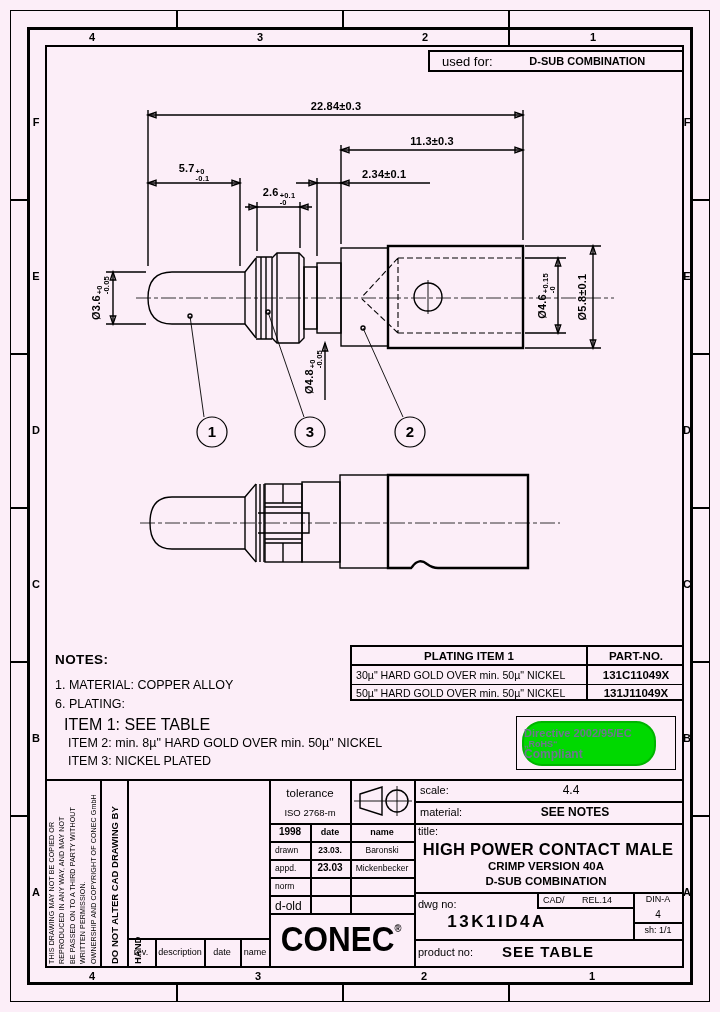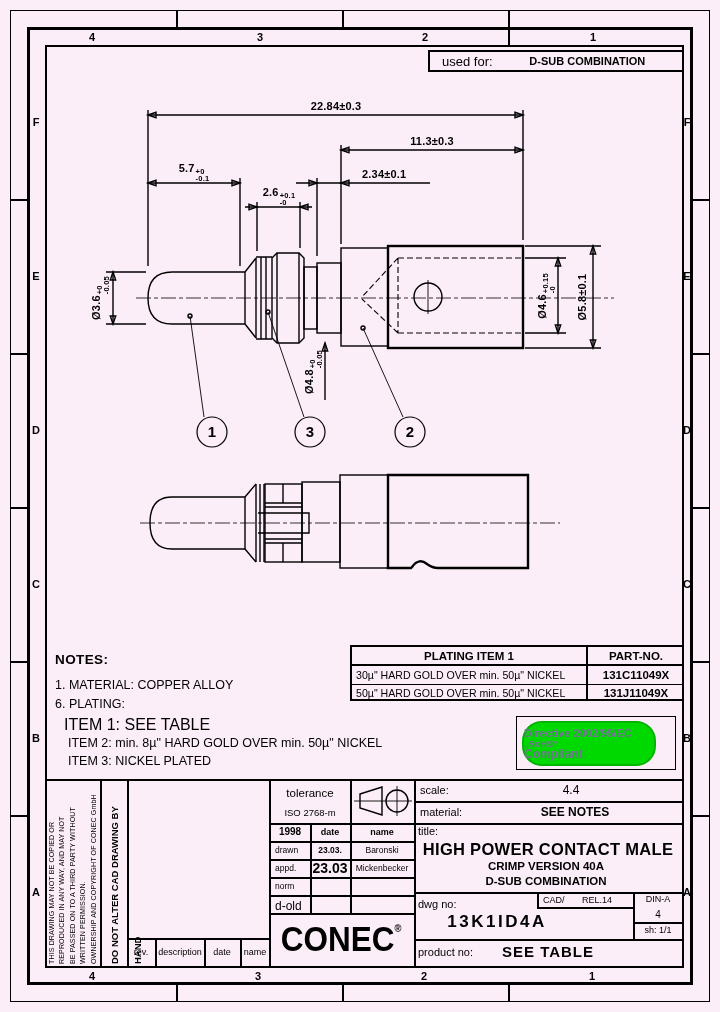--- a/index.html
+++ b/index.html
@@ -264,21 +264,21 @@
 <span class="txt lab" style="left:420px;top:807px">material:</span>
 <span class="txt ctr" style="left:575px;top:812px;font-size:12px;font-weight:600">SEE NOTES</span>
 
 <span class="txt ctr" style="left:290px;top:832px;font-size:10px;font-weight:600">1998</span>
 <span class="txt ctr" style="left:330px;top:832px;font-size:9px;font-weight:600">date</span>
 <span class="txt ctr" style="left:382px;top:832px;font-size:9px;font-weight:600">name</span>
 <span class="txt" style="left:275px;top:846px;font-size:8.5px">drawn</span>
 <span class="txt ctr" style="left:330px;top:850px;font-size:8.5px;font-weight:600">23.03.</span>
 <span class="txt ctr" style="left:382px;top:850px;font-size:8.5px">Baronski</span>
 <span class="txt" style="left:275px;top:864px;font-size:8.5px">appd.</span>
-<span class="txt ctr" style="left:330px;top:868px;font-size:14px;font-weight:600">23.03</span>
+<span class="txt ctr" style="left:330px;top:868px;font-size:10px;font-weight:600">23.03</span>
 <span class="txt ctr" style="left:382px;top:868px;font-size:8.5px">Mickenbecker</span>
 <span class="txt" style="left:275px;top:882px;font-size:8.5px">norm</span>
 <span class="txt" style="left:275px;top:900px;font-size:12px">d-old</span>
 
 <div class="txt ctr" style="left:341px;top:939px;font-weight:900;font-size:30px;letter-spacing:0;transform:translate(-50%,-50%) scale(1.05,1.15)">
   <span>CONEC</span><span style="font-size:9px;font-weight:bold;vertical-align:16px;letter-spacing:0">®</span>
 </div>
 
 <span class="txt lab" style="left:418px;top:826px">title:</span>
 <span class="txt ctr" style="left:548px;top:849px;font-size:16.5px;font-weight:bold;letter-spacing:.3px">HIGH POWER CONTACT MALE</span>

